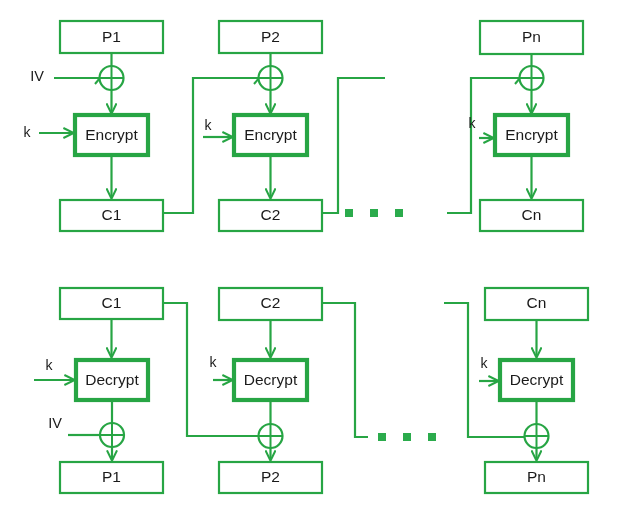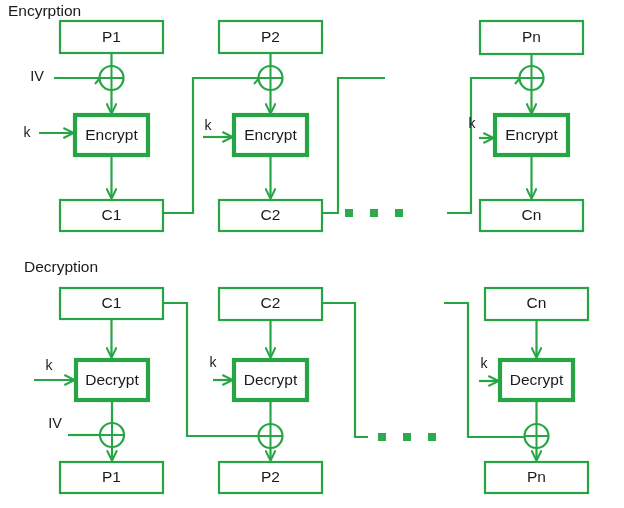--- a/index.html
+++ b/index.html
@@ -85,23 +85,21 @@
     white-space: nowrap;
   }
   #title-enc { left: 8px;  top: 2px; }
   #title-dec { left: 24px; top: 258px; }
 </style>
 </head>
 <body>
 
 <div id="canvas">
 
-  <div class="section-title" id="title-enc">Encyrption</div>
-
-  <div class="section-title" id="title-dec">Decryption</div>
+
 
   <svg class="diagram" viewBox="0 0 624 508">
 
     <defs>
       <marker id="arw" viewBox="0 0 10 10" refX="8.4" refY="5" markerWidth="5.2" markerHeight="5.2" orient="auto-start-reverse">
         <path d="M 0 0.6 L 9 5 L 0 9.4" fill="none" stroke="#27a544" stroke-width="1.8"></path>
       </marker>
     </defs>
 
     <g>

